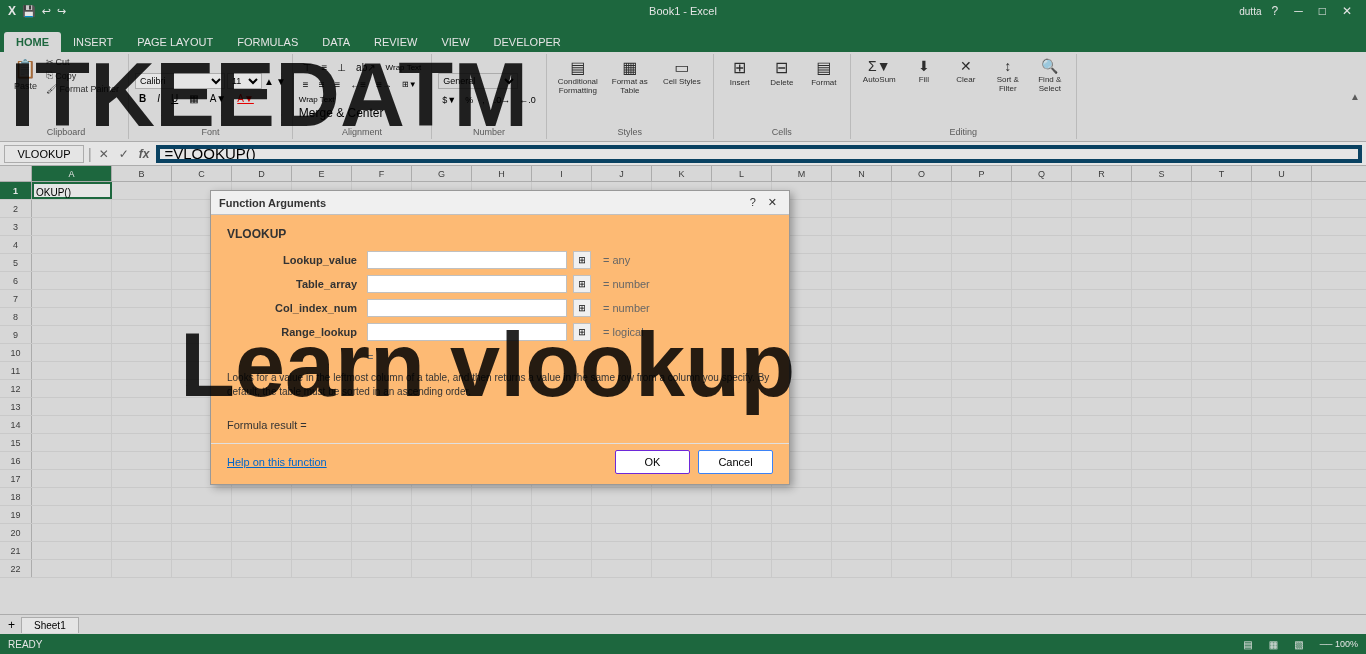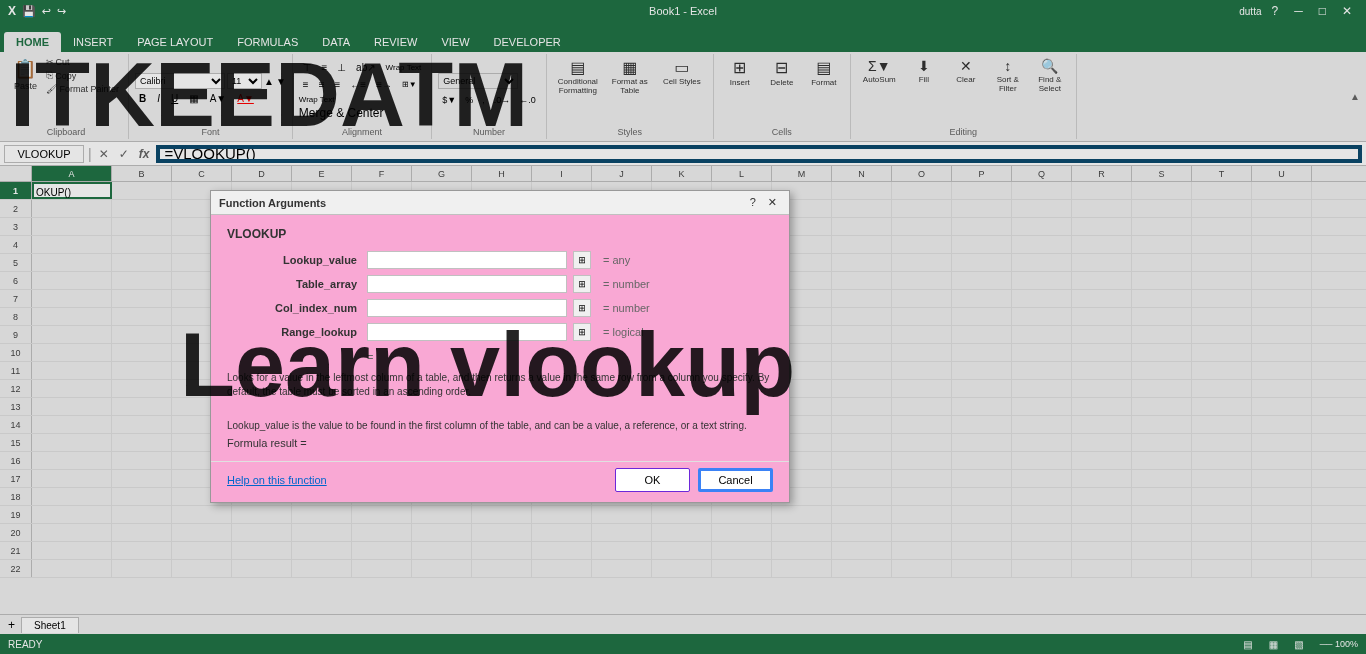--- a/index.html
+++ b/index.html
@@ -232,21 +232,21 @@
       top: 0; left: 0; right: 0; bottom: 0;
       background: rgba(0,0,0,0.1);
       display: flex;
       align-items: flex-start;
       justify-content: flex-start;
       padding-top: 190px;
       padding-left: 210px;
       z-index: 100;
     }
     .dialog {
-      background: #f9a8d4;
+      background: #fdba74;
       border: 1px solid #999;
       box-shadow: 3px 3px 8px rgba(0,0,0,0.3);
       width: 580px;
       font-size: 11px;
     }
     .dialog-titlebar {
       background: #f0f0f0;
       border-bottom: 1px solid #c0c0c0;
       height: 24px;
       display: flex;
@@ -331,21 +331,21 @@
       background: white;
       border: 1px solid #6d28d9;
       cursor: pointer;
       font-size: 11px;
       border-radius: 2px;
     }
     .dialog-cancel-btn {
       width: 75px;
       height: 24px;
       background: white;
-      border: 3px solid #3b82f6;
+      border: 1px solid #3b82f6;
       cursor: pointer;
       font-size: 11px;
       border-radius: 2px;
     }
 
     
     .watermark {
       position: absolute;
       top: 50px;
       left: 10px;
@@ -1223,21 +1223,20 @@
             <input class="field-input" value="" style="">
             <div class="field-range-btn">⊞</div>
             <span class="field-result">= logical</span>
           </div>
         </div>
       </div>
 
       <div style="margin-left:140px;font-size:11px;color:#666;margin-bottom:4px;">=</div>
 
       <div class="dialog-desc">Looks for a value in the leftmost column of a table, and then returns a value in the same row from a column you specify. By default, the table must be sorted in an ascending order.</div>
-      <div class="dialog-arg-desc">Lookup_value  is the value to be found in the first column of the table, and can be a value, a reference, or a text string.</div>
 
       <div class="dialog-formula-result">
         <span>Formula result =</span>
       </div>
     </div>
 
     <div class="dialog-footer">
       <a class="dialog-help-link">Help on this function</a>
       <div class="dialog-buttons">
         <button class="dialog-ok-btn">OK</button>

